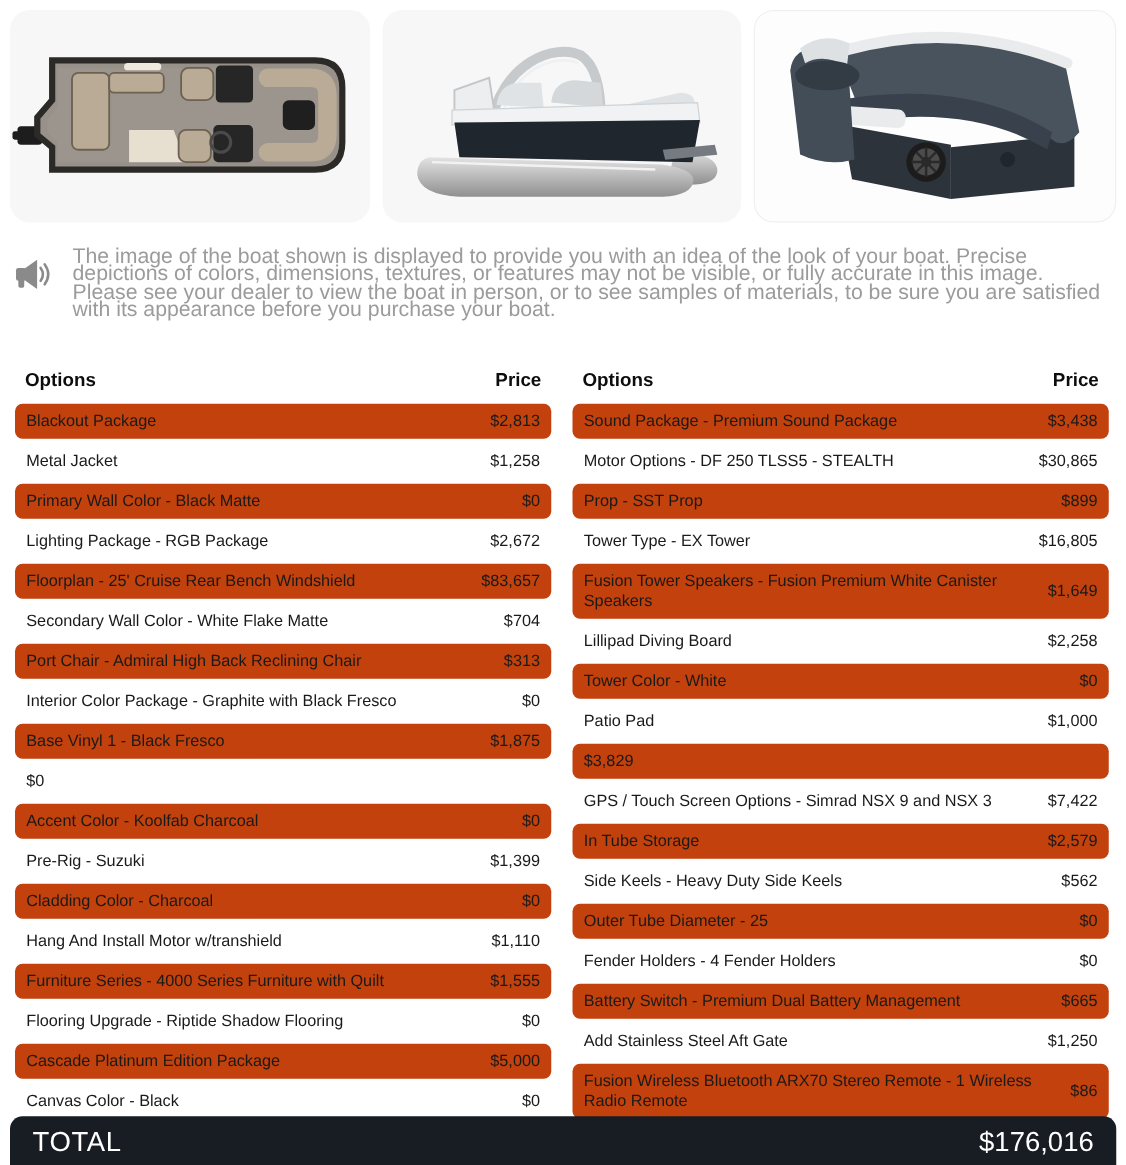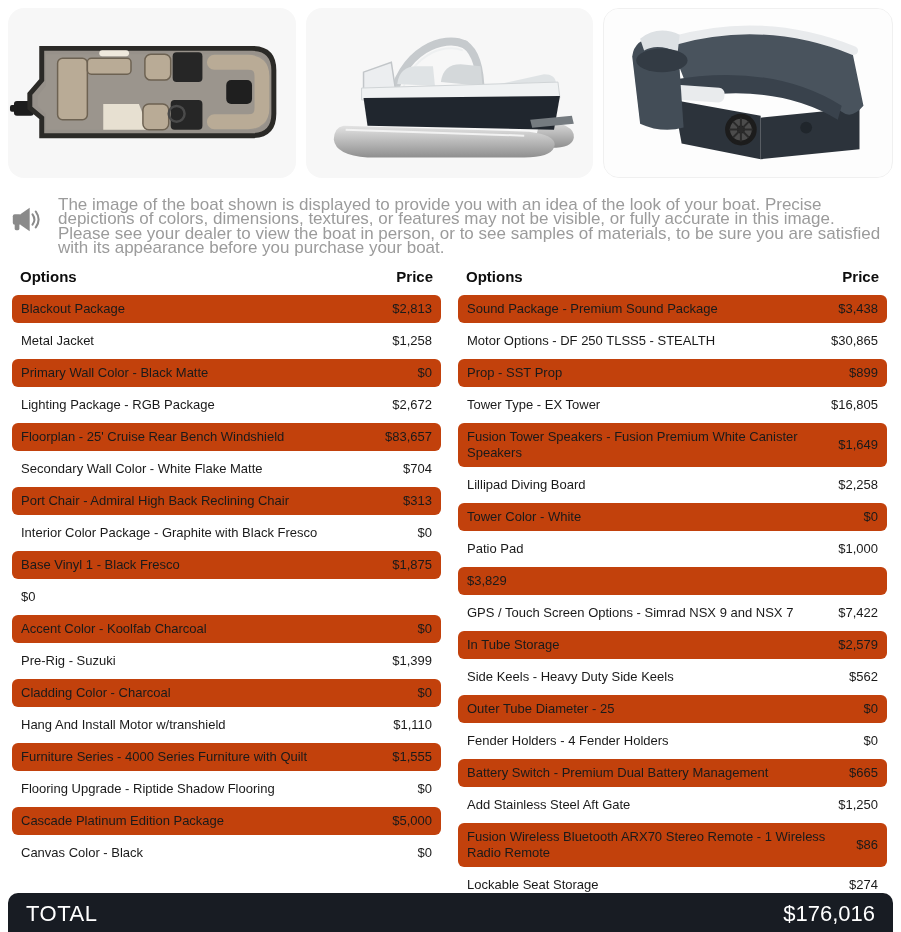--- a/index.html
+++ b/index.html
@@ -27,21 +27,21 @@
     display: flex; align-items: flex-start; gap: 14px;
     padding: 20px 12px 0 10px;
   }
   .disclaimer .icon { flex: 0 0 34px; padding-top: 6px; }
   .disclaimer-text {
     font-size: 17px; line-height: 14.4px; color: #9b9b9b;
     max-width: 842px;
   }
 
   .options-area { display: flex; gap: 17px; padding: 4px 14px 0 12px; }
-  .opt-col { flex: 1 1 0; min-width: 0; }
+  .opt-col { flex: 1 1 0; min-width: 0; margin-top: 28px; }
   .col-header {
     display: flex; justify-content: space-between; align-items: baseline;
     padding: 8px 8px 10px 8px;
     font-size: 15px; font-weight: bold; color: #0d0d0d;
   }
   .opt-row {
     display: flex; justify-content: space-between; align-items: center;
     padding: 6px 9px;
     border-radius: 6px;
     font-size: 13px; line-height: 16px;
@@ -290,21 +290,21 @@
           <span class="opt-price">$0</span>
         </div>
         <div class="opt-row">
           <span class="opt-label">Patio Pad</span>
           <span class="opt-price">$1,000</span>
         </div>
         <div class="opt-row shaded">
           <span class="opt-price">$3,829</span>
         </div>
         <div class="opt-row">
-          <span class="opt-label">GPS / Touch Screen Options - Simrad NSX 9 and NSX 7</span>
+          <span class="opt-label">GPS / Touch Screen Options - Simrad NSX 9 and NSX 3</span>
           <span class="opt-price">$7,422</span>
         </div>
         <div class="opt-row shaded">
           <span class="opt-label">In Tube Storage</span>
           <span class="opt-price">$2,579</span>
         </div>
         <div class="opt-row">
           <span class="opt-label">Side Keels - Heavy Duty Side Keels</span>
           <span class="opt-price">$562</span>
         </div>

